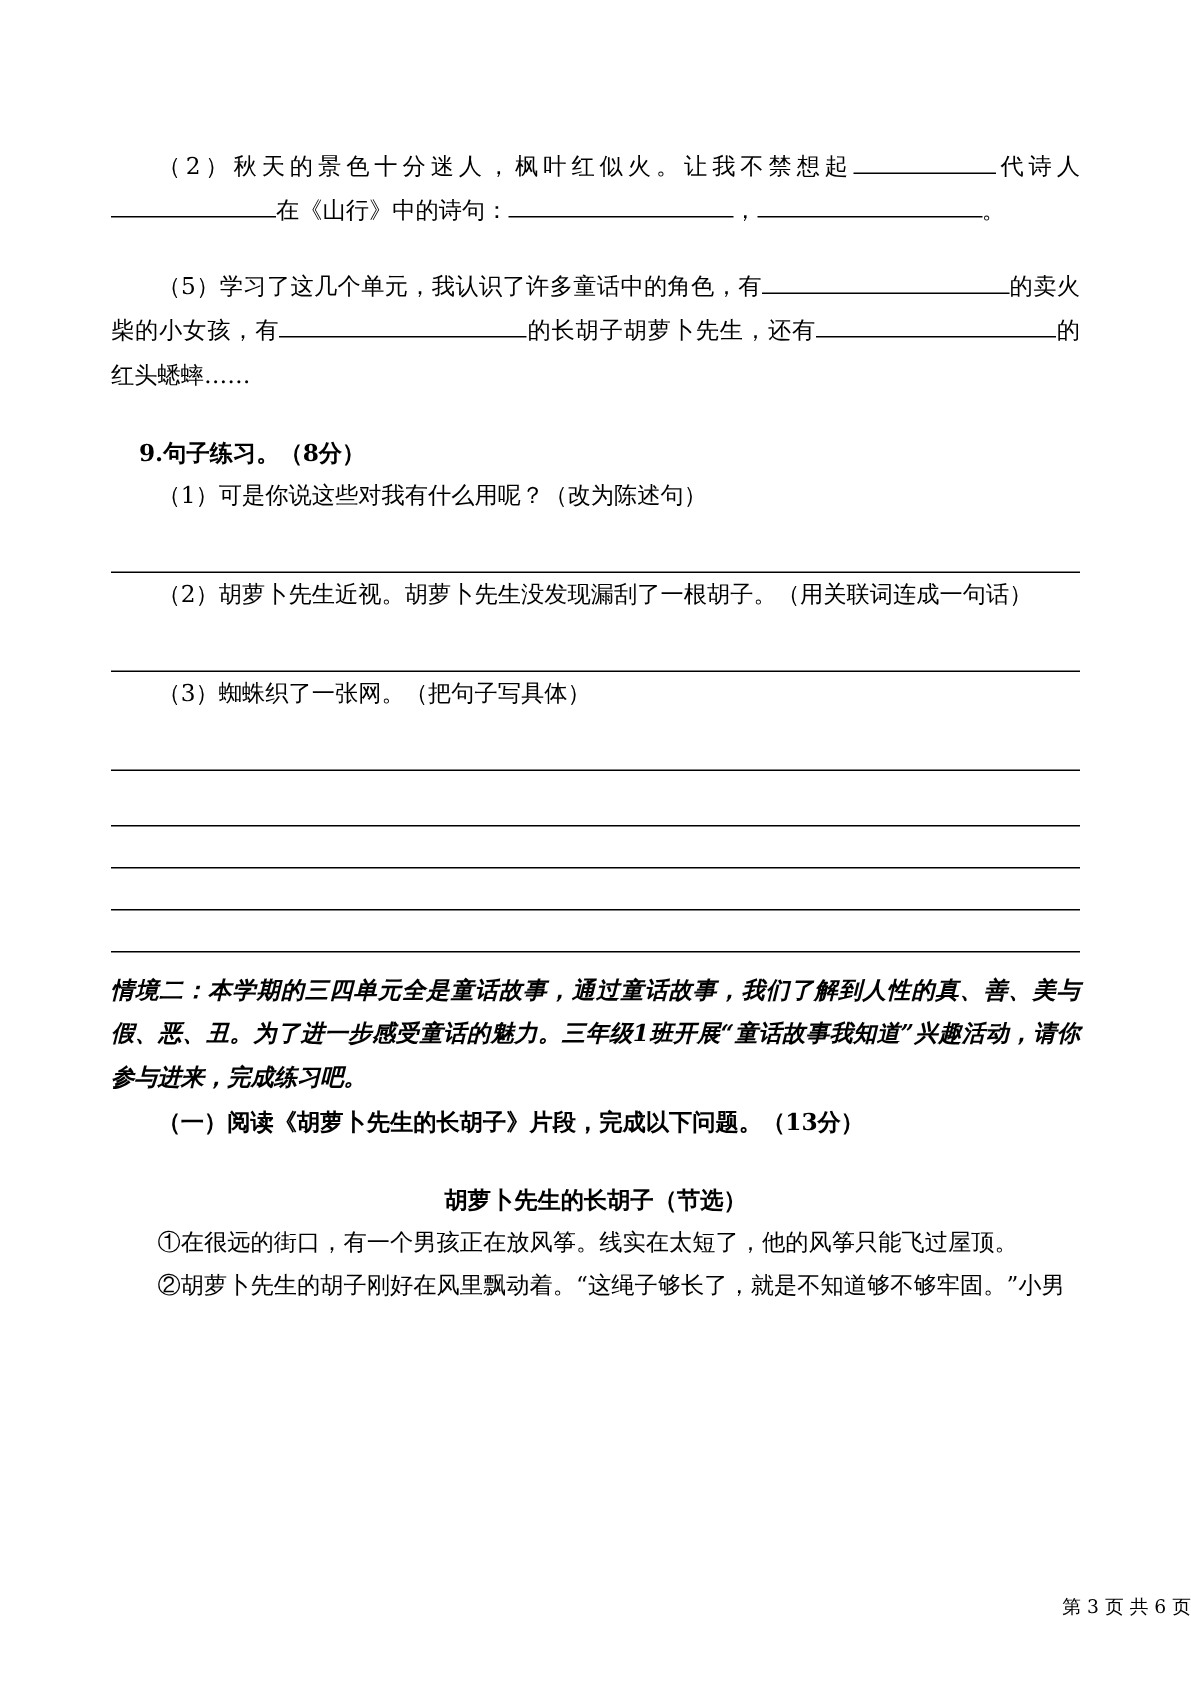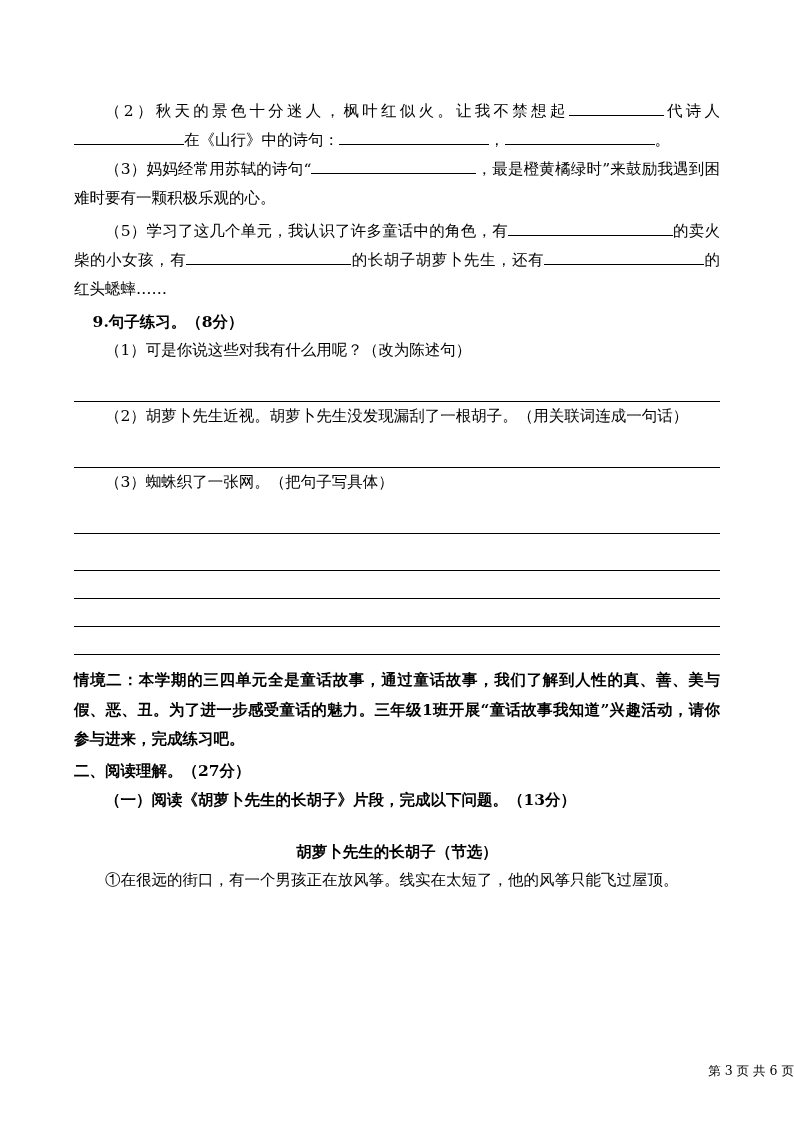--- a/index.html
+++ b/index.html
@@ -29,37 +29,36 @@
   .w95{width:95px}.w110{width:110px}.w140{width:140px}
   .w150{width:150px}.w160{width:160px}.w165{width:165px}
   .ansline {
     height:37px;
     border-bottom:1px solid #000;
   }
   .ansline-s {
     height:28px;
     border-bottom:1px solid #000;
   }
-  .gap-sm { margin-top:3px; }
-  .gap-md { margin-top:10px; }
+  .gap-sm { margin-top:22px; }
+  .gap-md { margin-top:10px;font-style:italic; }
   .footer {
     position:absolute; left:0; right:0; bottom:42px;
     text-align:right;
     font-size:12.5px;
     font-family:"DejaVu Serif","Liberation Serif",serif;
   }
 </style>
 </head>
 <body>
 
 <div class="page">
 
   <p class="ind"><span>（2）秋天的景色十分迷人，枫叶红似火。让我不禁想起</span><span class="blank w95"></span><span>代诗人</span><span class="blank w110"></span><span>在《山行》中的诗句：</span><span class="blank w150"></span><span>，</span><span class="blank w150"></span><span>。</span></p>
 
-  <p class="ind"><span>（3）妈妈经常用苏轼的诗句“</span><span class="blank w165"></span><span>，最是橙黄橘绿时”来鼓励我遇到困难时要有一颗积极乐观的心。</span></p>
 
 
   <p class="ind gap-sm"><span>（5）学习了这几个单元，我认识了许多童话中的角色，有</span><span class="blank w165"></span><span>的卖火柴的小女孩，有</span><span class="blank w165"></span><span>的长胡子胡萝卜先生，还有</span><span class="blank w160"></span><span>的红头蟋蟀……</span></p>
 
   <p class="ind-sm gap-sm">9.句子练习。（8分）</p>
 
   <p class="ind">（1）可是你说这些对我有什么用呢？（改为陈述句）</p>
   <div class="ansline"></div>
 
   <p class="ind">（2）胡萝卜先生近视。胡萝卜先生没发现漏刮了一根胡子。（用关联词连成一句话）</p>
@@ -69,20 +68,20 @@
   <div class="ansline"></div>
 
   <div class="ansline"></div>
 
   <div class="ansline-s"></div>
   <div class="ansline-s"></div>
   <div class="ansline-s"></div>
 
   <p class="bold gap-md">情境二：本学期的三四单元全是童话故事，通过童话故事，我们了解到人性的真、善、美与假、恶、丑。为了进一步感受童话的魅力。三年级1班开展“童话故事我知道”兴趣活动，请你参与进来，完成练习吧。</p>
 
-  <p class="bold gap-sm">二、阅读理解。（27分）</p>
   <p class="bold ind">（一）阅读《胡萝卜先生的长胡子》片段，完成以下问题。（13分）</p>
   <p class="bold center">胡萝卜先生的长胡子（节选）</p>
   <p class="ind">①在很远的街口，有一个男孩正在放风筝。线实在太短了，他的风筝只能飞过屋顶。</p>
+  <p class="ind">②胡萝卜先生的胡子刚好在风里飘动着。“这绳子够长了，就是不知道够不够牢固。”小男</p>
 
 </div>
 
 <div class="footer">第 3 页 共 6 页</div>
 
 </body></html>

